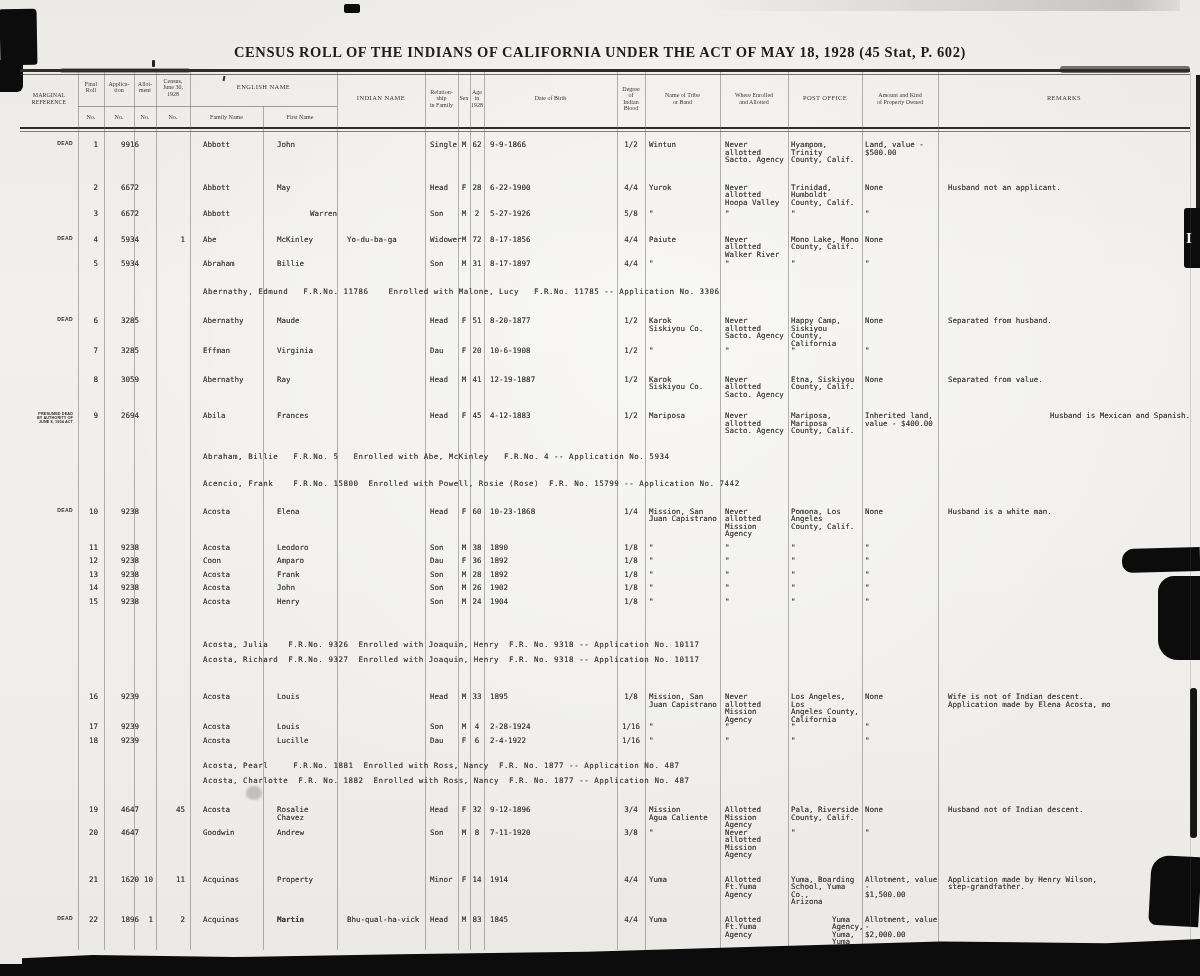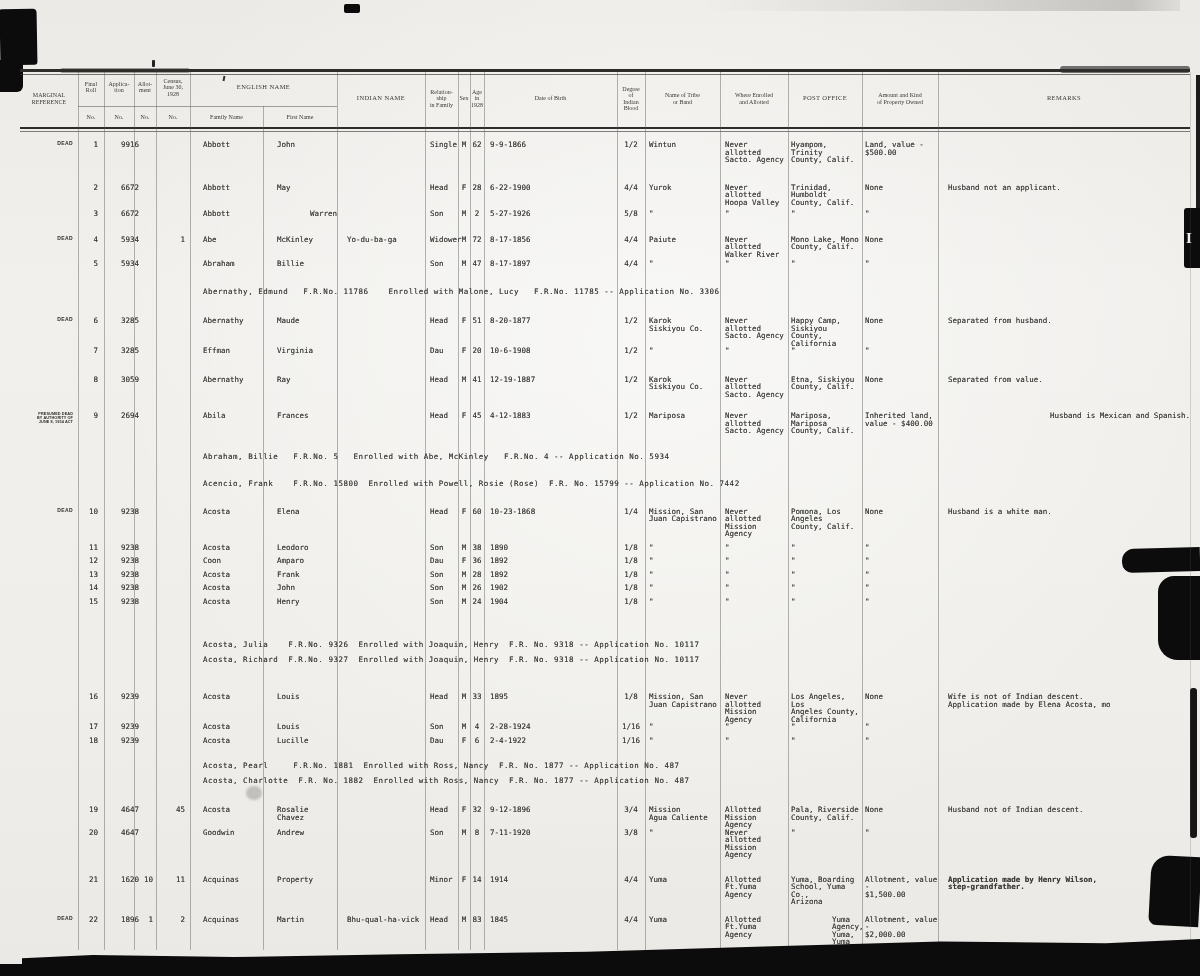--- a/index.html
+++ b/index.html
@@ -89,20 +89,21 @@
   <div class="art a-redge"></div>
   <div class="art a-tab">
       <span>I</span>
     </div>
   <div class="art a-midbar"></div>
   <div class="art a-midblob"></div>
   <div class="art a-rstreak"></div>
   <div class="art a-rblob2"></div>
   <div class="art a-smudge"></div>
 
+  <div class="title">CENSUS ROLL OF THE INDIANS OF CALIFORNIA UNDER THE ACT OF MAY 18, 1928 (45 Stat, P. 602)</div>
 
   <div class="hrule hr-a"></div>
   <div class="hrule hr-b"></div>
   <div class="hrule hr-c"></div>
   <div class="hrule hr-d"></div>
   <div id="vlines">
       <div class="vline" style="left: 78px;"></div>
       <div class="vline" style="left: 104px;"></div>
       <div class="vline" style="left: 134px;"></div>
       <div class="vline" style="left: 156px;"></div>
@@ -280,21 +281,21 @@
           <td class="c-margin" style="padding-top: 2px;"></td>
           <td class="c-roll" style="padding-top: 2px;">5</td>
           <td class="c-app" style="padding-top: 2px;">5934</td>
           <td class="c-allot" style="padding-top: 2px;"></td>
           <td class="c-census" style="padding-top: 2px;"></td>
           <td class="c-family" style="padding-top: 2px;">Abraham</td>
           <td class="c-first" style="padding-top: 2px;">Billie</td>
           <td class="c-indian" style="padding-top: 2px;"></td>
           <td class="c-rel" style="padding-top: 2px;">Son</td>
           <td class="c-sex" style="padding-top: 2px;">M</td>
-          <td class="c-age" style="padding-top: 2px;">47</td>
+          <td class="c-age" style="padding-top: 2px;">31</td>
           <td class="c-dob" style="padding-top: 2px; margin-top: 6px;">8-17-1897</td>
           <td class="c-deg" style="padding-top: 2px;">4/4</td>
           <td class="c-tribe" style="padding-top: 2px;">"</td>
           <td class="c-enr" style="padding-top: 2px;">"</td>
           <td class="c-po" style="padding-top: 2px;">"</td>
           <td class="c-amt" style="padding-top: 2px;">"</td>
           <td class="c-rem" style="padding-top: 2px;"></td>
         </tr>
         <tr>
           <td colspan="5" style="padding-top: 20px;"></td>
@@ -663,31 +664,31 @@
           <td class="c-dob" style="padding-top: 17px;">1914</td>
           <td class="c-deg" style="padding-top: 17px;">4/4</td>
           <td class="c-tribe" style="padding-top: 17px;">Yuma</td>
           <td class="c-enr" style="padding-top: 17px;">Allotted
 Ft.Yuma Agency</td>
           <td class="c-po" style="padding-top: 17px;">Yuma, Boarding
 School, Yuma Co.,
 Arizona</td>
           <td class="c-amt" style="padding-top: 17px;">Allotment, value -
 $1,500.00</td>
-          <td class="c-rem" style="padding-top: 17px; font-weight: bold;">Application made by Henry Wilson,
+          <td class="c-rem" style="padding-top: 17px;">Application made by Henry Wilson,
 step-grandfather.</td>
         </tr>
         <tr>
           <td class="c-margin" style="padding-top: 10px;">DEAD</td>
           <td class="c-roll" style="padding-top: 10px;">22</td>
           <td class="c-app" style="padding-top: 10px;">1896</td>
           <td class="c-allot" style="padding-top: 10px;">1</td>
           <td class="c-census" style="padding-top: 10px;">2</td>
           <td class="c-family" style="padding-top: 10px;">Acquinas</td>
-          <td class="c-first" style="padding-top: 10px;">Martin</td>
+          <td class="c-first" style="padding-top: 10px; font-weight: bold;">Martin</td>
           <td class="c-indian" style="padding-top: 10px;">Bhu-qual-ha-vick</td>
           <td class="c-rel" style="padding-top: 10px;">Head</td>
           <td class="c-sex" style="padding-top: 10px;">M</td>
           <td class="c-age" style="padding-top: 10px;">83</td>
           <td class="c-dob" style="padding-top: 10px;">1845</td>
           <td class="c-deg" style="padding-top: 10px;">4/4</td>
           <td class="c-tribe" style="padding-top: 10px;">Yuma</td>
           <td class="c-enr" style="padding-top: 10px;">Allotted
 Ft.Yuma Agency</td>
           <td class="c-po" style="padding-top: 10px; padding-left: 44px;">Yuma Agency,

